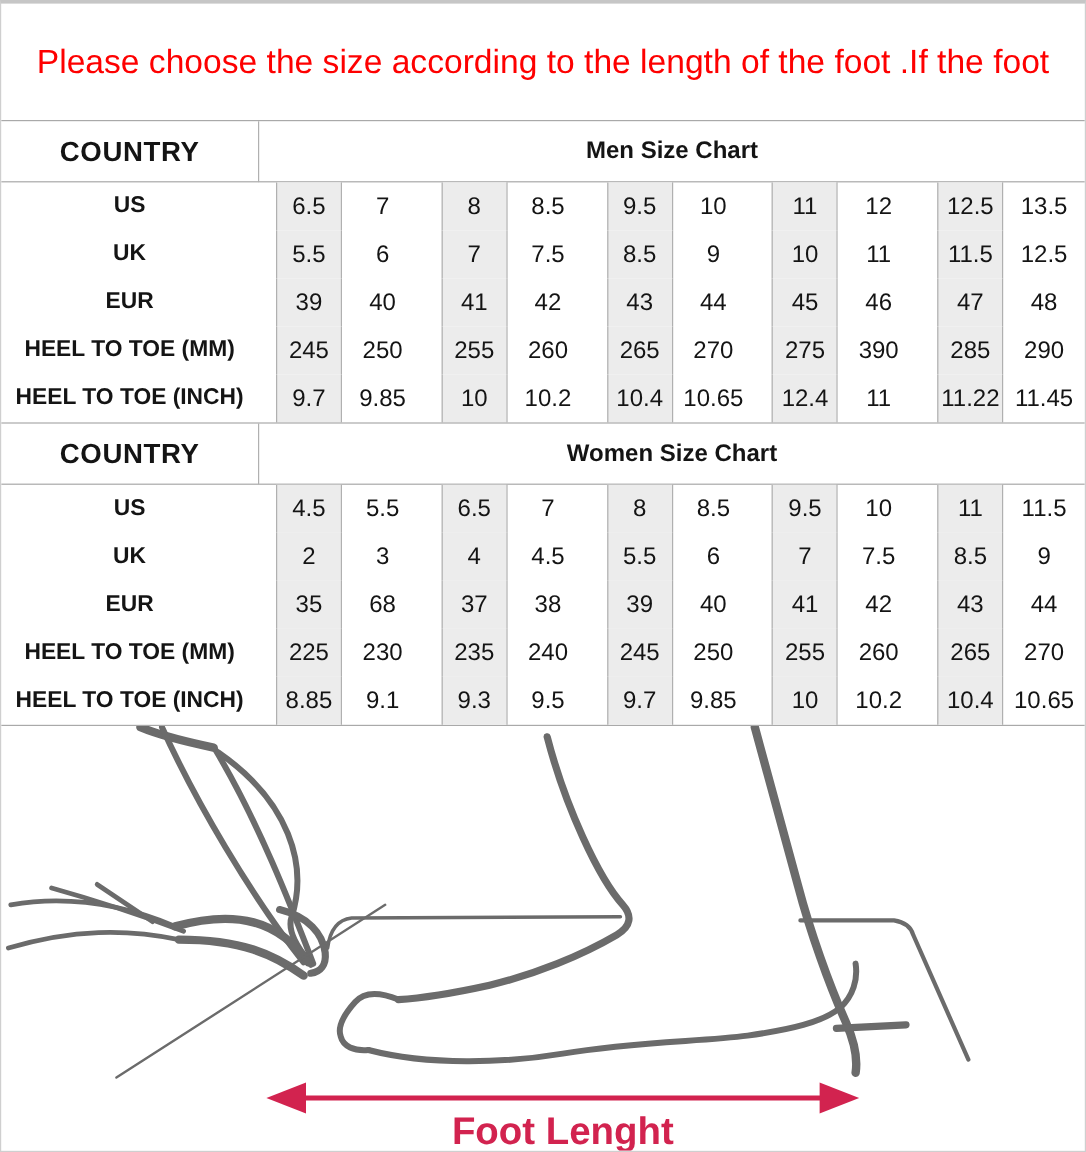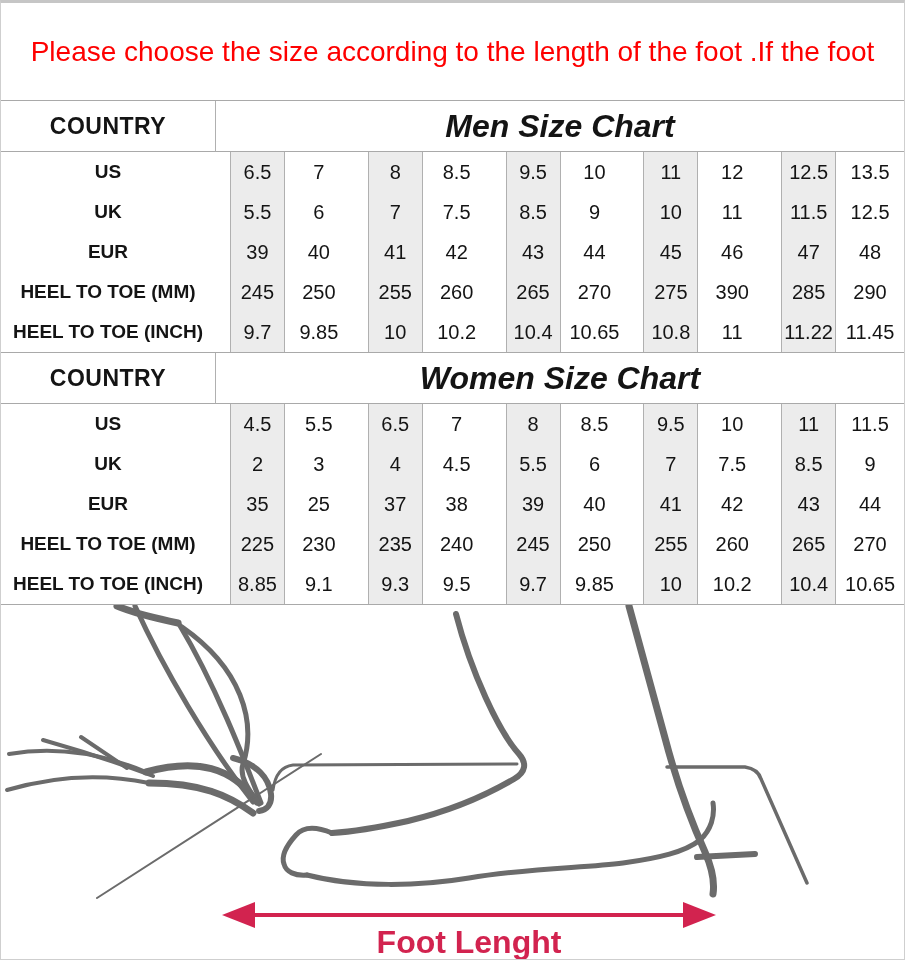--- a/index.html
+++ b/index.html
@@ -40,21 +40,21 @@
   .cell{
     text-align:center;white-space:nowrap;overflow:hidden;
     box-sizing:border-box;
   }
   .hdr{
     height:51px;line-height:51px;
     border-bottom:1px solid var(--frame);
     font-weight:bold;
   }
   .corner{grid-column:1;font-size:23px;letter-spacing:.5px;}
-  .title{grid-column:2 / -1;font-size:32px;border-left:1px solid var(--grid);font-style:italic;}
+  .title{grid-column:2 / -1;font-size:20px;border-left:1px solid var(--grid);}
   .rowlabel{
     grid-column:1;
     height:40px;line-height:40px;
     font-weight:bold;font-size:19px;
   }
   .val{
     height:40px;line-height:40px;
     font-size:20px;
     border-left:1px solid var(--grid);
   }
@@ -128,21 +128,21 @@
       <div class="cell val">390</div>
       <div class="cell val shade">285</div>
       <div class="cell val">290</div>
       <div class="cell rowlabel">HEEL TO TOE (INCH)</div>
       <div class="cell val shade">9.7</div>
       <div class="cell val">9.85</div>
       <div class="cell val shade">10</div>
       <div class="cell val">10.2</div>
       <div class="cell val shade">10.4</div>
       <div class="cell val">10.65</div>
-      <div class="cell val shade">10.8</div>
+      <div class="cell val shade">12.4</div>
       <div class="cell val">11</div>
       <div class="cell val shade">11.22</div>
       <div class="cell val">11.45</div>
     </div>
 
   <div class="tbl last">
       <div class="cell corner hdr">COUNTRY</div>
       <div class="cell title hdr">Women Size Chart</div>
       <div class="cell rowlabel">US</div>
       <div class="cell val shade">4.5</div>
@@ -161,21 +161,21 @@
       <div class="cell val shade">4</div>
       <div class="cell val">4.5</div>
       <div class="cell val shade">5.5</div>
       <div class="cell val">6</div>
       <div class="cell val shade">7</div>
       <div class="cell val">7.5</div>
       <div class="cell val shade">8.5</div>
       <div class="cell val">9</div>
       <div class="cell rowlabel">EUR</div>
       <div class="cell val shade">35</div>
-      <div class="cell val">25</div>
+      <div class="cell val">68</div>
       <div class="cell val shade">37</div>
       <div class="cell val">38</div>
       <div class="cell val shade">39</div>
       <div class="cell val">40</div>
       <div class="cell val shade">41</div>
       <div class="cell val">42</div>
       <div class="cell val shade">43</div>
       <div class="cell val">44</div>
       <div class="cell rowlabel">HEEL TO TOE (MM)</div>
       <div class="cell val shade">225</div>

